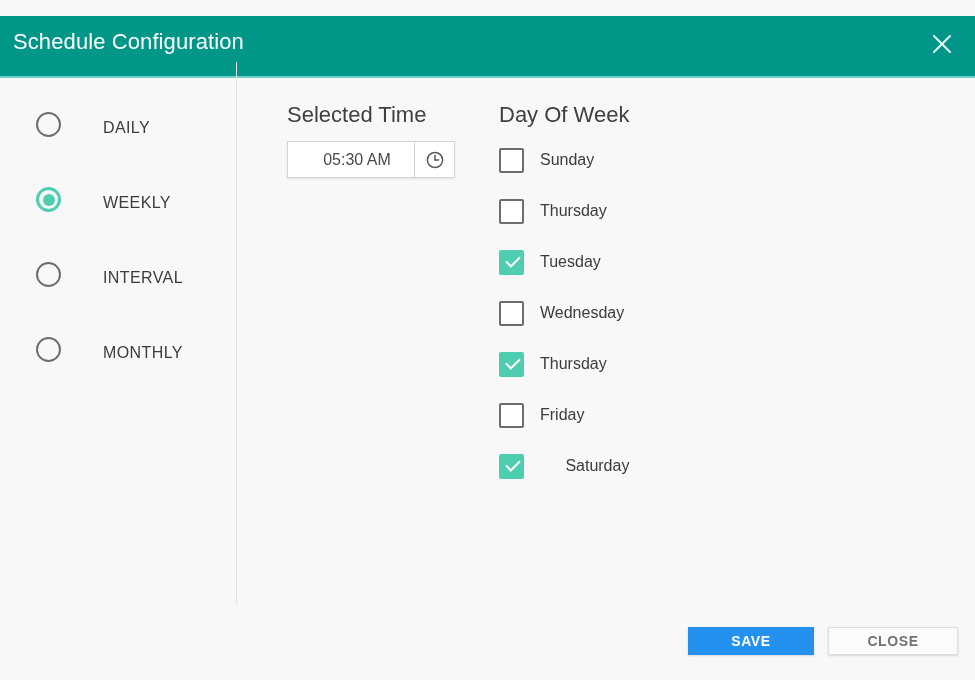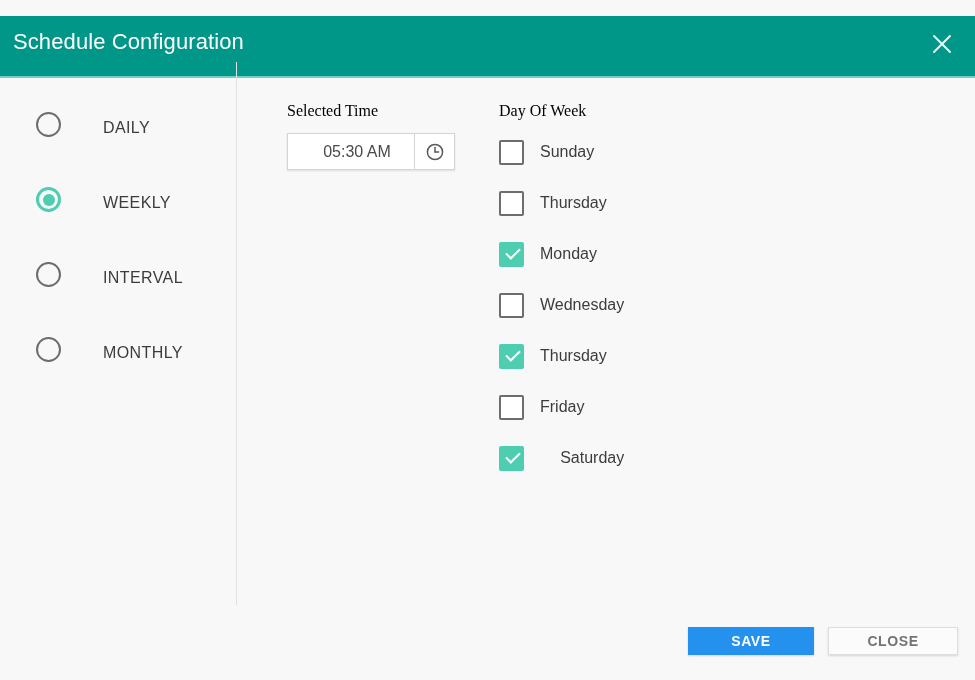--- a/index.html
+++ b/index.html
@@ -101,24 +101,23 @@
     letter-spacing: 0.4px;
     white-space: nowrap;
   }
 
   
   #time-group {
     position: absolute;
     left: 287px; top: 40px;
   }
   .field-label {
-    font-size: 16px;
-    color: #000000;
+    font-size: 22px;
+    color: #404040;
     white-space: nowrap;
-    font-family: Liberation Serif, serif;
   }
   #time-control {
     margin-top: 13px;
     display: flex;
     width: 168px; height: 37px;
     background: #ffffff;
     border: 1px solid #d4d4d4;
     box-shadow: 0 1px 2px rgba(0,0,0,0.10);
   }
   #time-value {
@@ -284,21 +283,21 @@
           <span class="check-label">Sunday</span>
         </div>
 
         <div class="check-row">
           <span class="check-mark"></span>
           <span class="check-label">Thursday</span>
         </div>
 
         <div class="check-row checked">
           <span class="check-mark"></span>
-          <span class="check-label">Monday</span>
+          <span class="check-label">Tuesday</span>
         </div>
 
         <div class="check-row">
           <span class="check-mark"></span>
           <span class="check-label">Wednesday</span>
         </div>
 
         <div class="check-row checked">
           <span class="check-mark"></span>
           <span class="check-label">Thursday</span>

